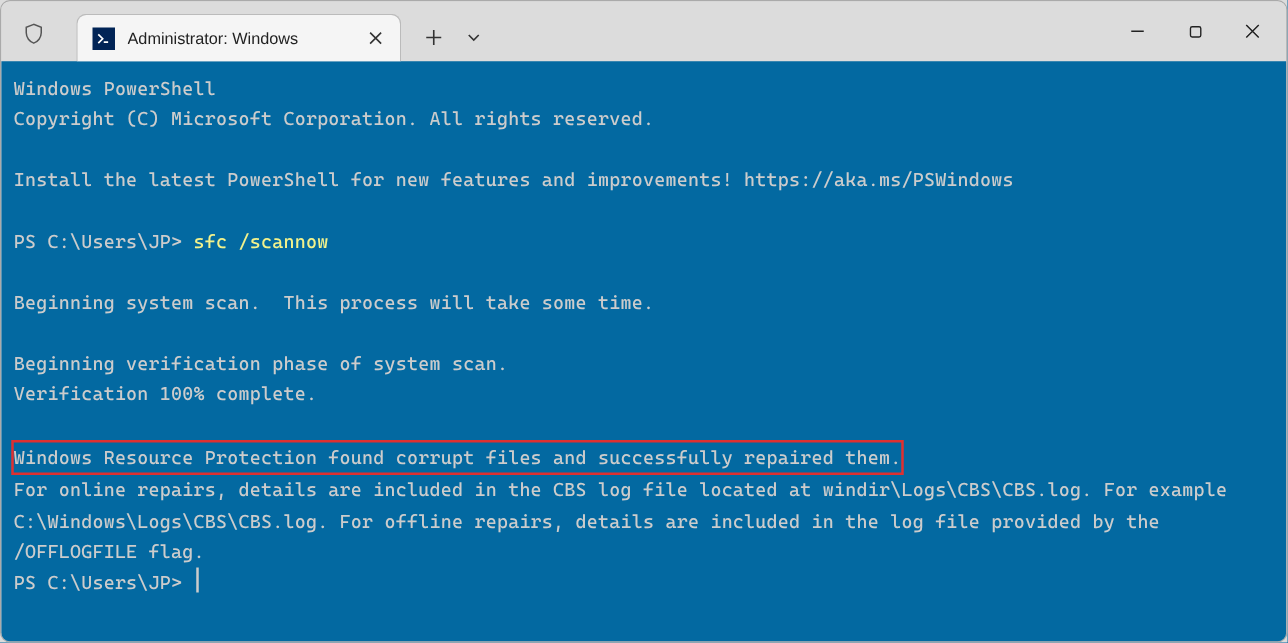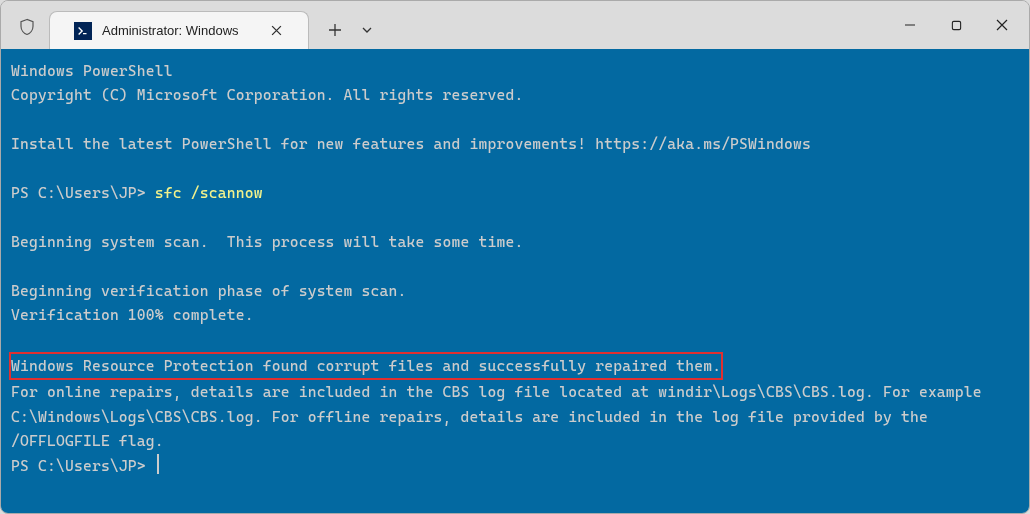--- a/index.html
+++ b/index.html
@@ -36,26 +36,26 @@
       display: flex;
       align-items: center;
       justify-content: center;
     }
     .tab {
       height: 38px;
       background: #f5f5f5;
       border-radius: 8px 8px 0 0;
       display: flex;
       align-items: center;
-      padding: 0 24px;
+      padding: 0 12px;
       gap: 10px;
       min-width: 260px;
       border: 1px solid #bbb;
       border-bottom: none;
-      margin-left: 4px;
+      margin-left: 16px;
     }
     .tab-icon {
       width: 18px;
       height: 18px;
       background: #012456;
       display: flex;
       align-items: center;
       justify-content: center;
       color: white;
       font-size: 11px;

